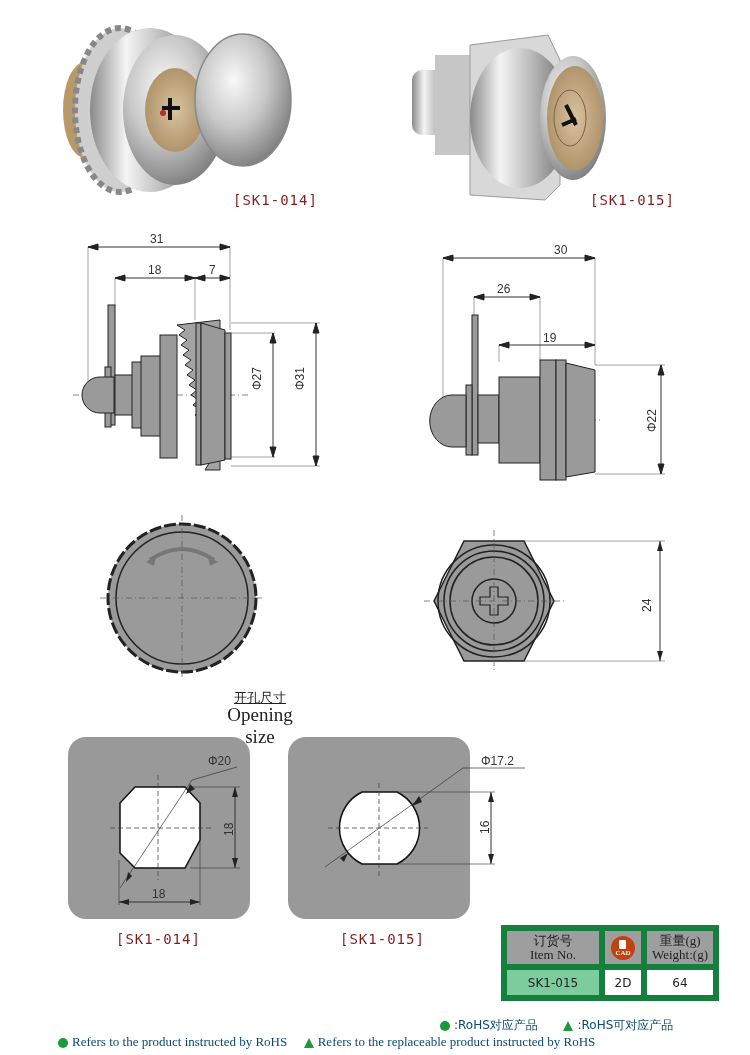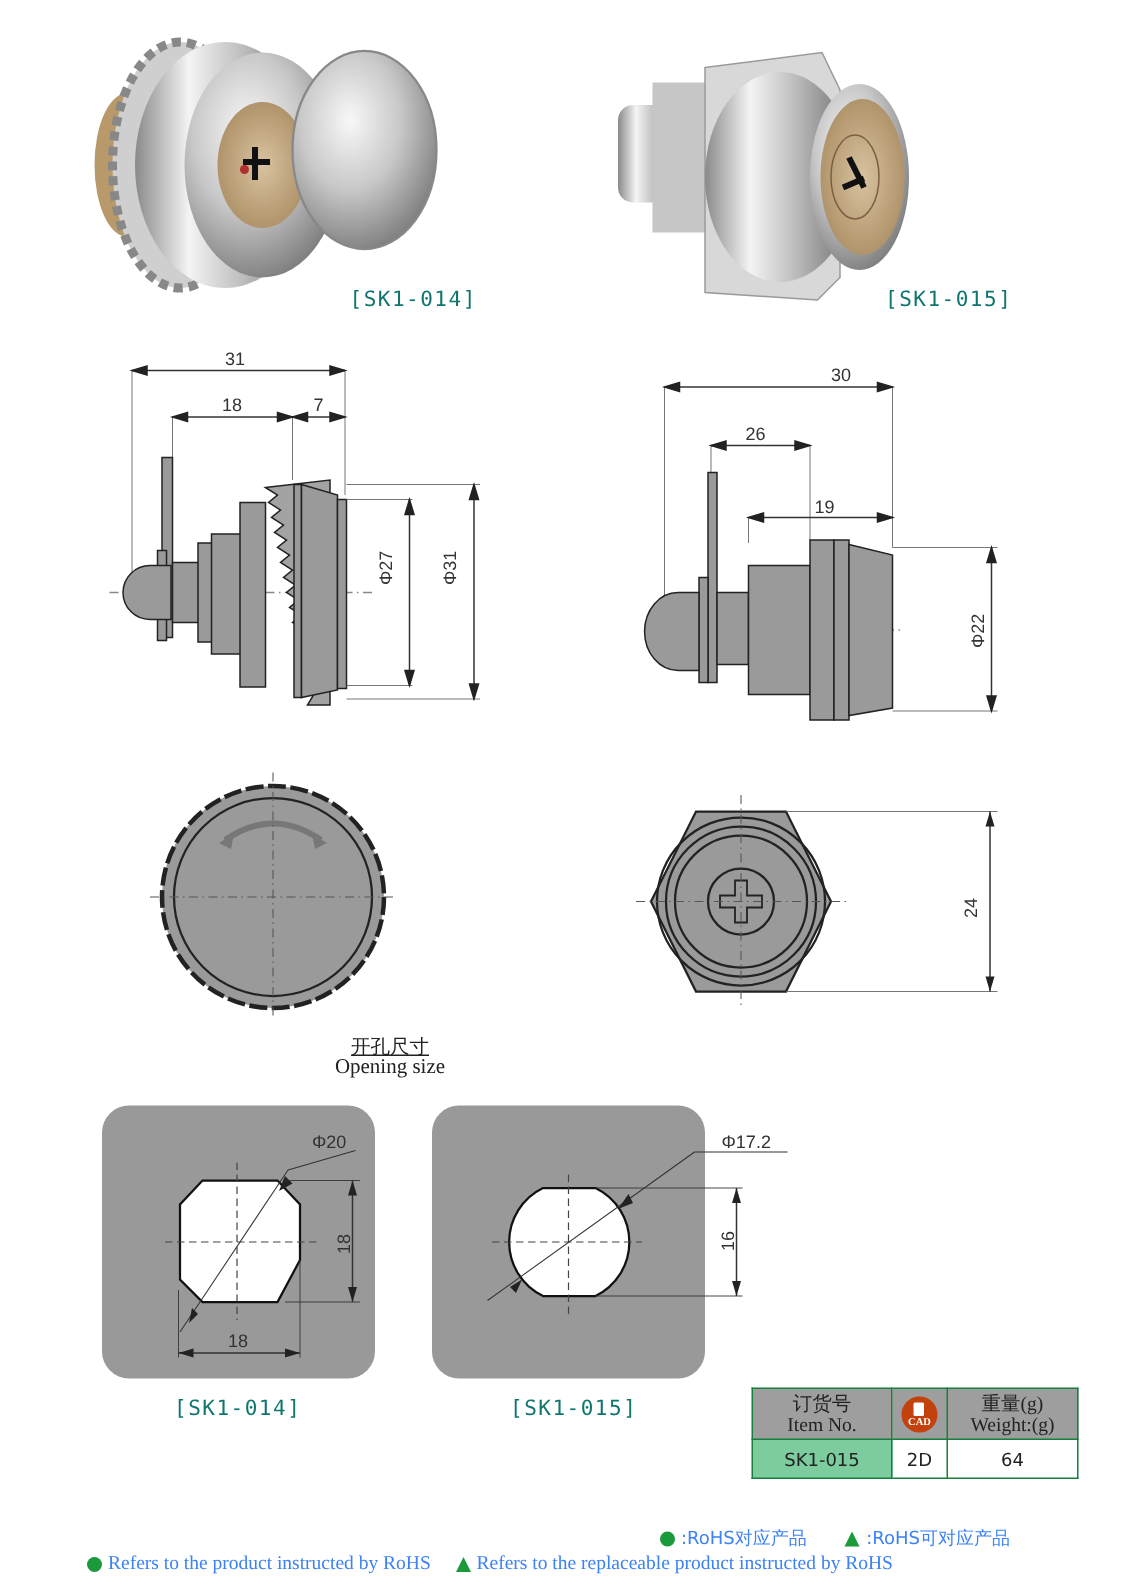--- a/index.html
+++ b/index.html
@@ -1,30 +1,30 @@
 <!DOCTYPE html>
 <html><head>
 <meta charset="utf-8">
 <style>
   html,body{margin:0;padding:0;background:#ffffff;}
   body{width:750px;height:1055px;position:relative;overflow:hidden;font-family:"Liberation Sans",sans-serif;color:#222;}
   .abs{position:absolute;}
-  .photo-label{font-family:"DejaVu Sans Mono","Liberation Mono",monospace;font-size:14px;letter-spacing:1px;color:#0f766e;}
+  .photo-label{font-family:"DejaVu Sans Mono","Liberation Mono",monospace;font-size:14px;letter-spacing:1px;color:#7f1d1d;}
   .dim{font-family:"Liberation Sans",sans-serif;font-size:12px;color:#333;}
   svg{position:absolute;left:0;top:0;}
   .cap-cn{font-family:"DejaVu Sans",sans-serif;font-size:13px;text-align:center;color:#222;text-decoration:underline;}
-  .cap-en{font-family:"Liberation Serif",serif;font-size:14px;text-align:center;color:#222;}
+  .cap-en{font-family:"Liberation Serif",serif;font-size:19px;text-align:center;color:#222;}
   table.spec{position:absolute;left:501px;top:925px;width:218px;border-collapse:collapse;font-size:13px;}
-  table.spec td, table.spec th{border:1px solid #15803d;text-align:center;padding:0;}
+  table.spec td, table.spec th{border:6px solid #15803d;text-align:center;padding:0;}
   table.spec th{background:#9e9e9e;height:33px;font-weight:normal;font-family:"Liberation Serif",serif;line-height:14px;font-size:13px;}
   table.spec td{height:25px;font-family:"DejaVu Sans",sans-serif;font-size:12px;}
   table.spec td.item{background:#7ccc9e;}
   .cad{display:inline-block;width:24px;height:24px;border-radius:50%;background:#c2410c;color:#fff;font-size:7px;line-height:34px;position:relative;font-weight:bold;}
   .cad:before{content:"";position:absolute;left:8px;top:4px;width:7px;height:9px;background:#fff;border-radius:1px;}
-  .legend{font-family:"Liberation Serif",serif;font-size:13px;color:#3b82f6;white-space:nowrap;}
+  .legend{font-family:"Liberation Serif",serif;font-size:13px;color:#0c4a6e;white-space:nowrap;}
   .dot{display:inline-block;width:10px;height:10px;border-radius:50%;background:#1a9a3a;vertical-align:middle;margin-right:4px;}
   .tri{display:inline-block;width:0;height:0;border-left:5px solid transparent;border-right:5px solid transparent;border-bottom:10px solid #1a9a3a;vertical-align:middle;margin-right:4px;}
 </style>
 </head>
 <body>
 
 <svg width="750" height="1055">
   <defs>
     <radialGradient id="chrome" cx="40%" cy="35%" r="70%">
       <stop offset="0" stop-color="#f8f8f8"></stop>

